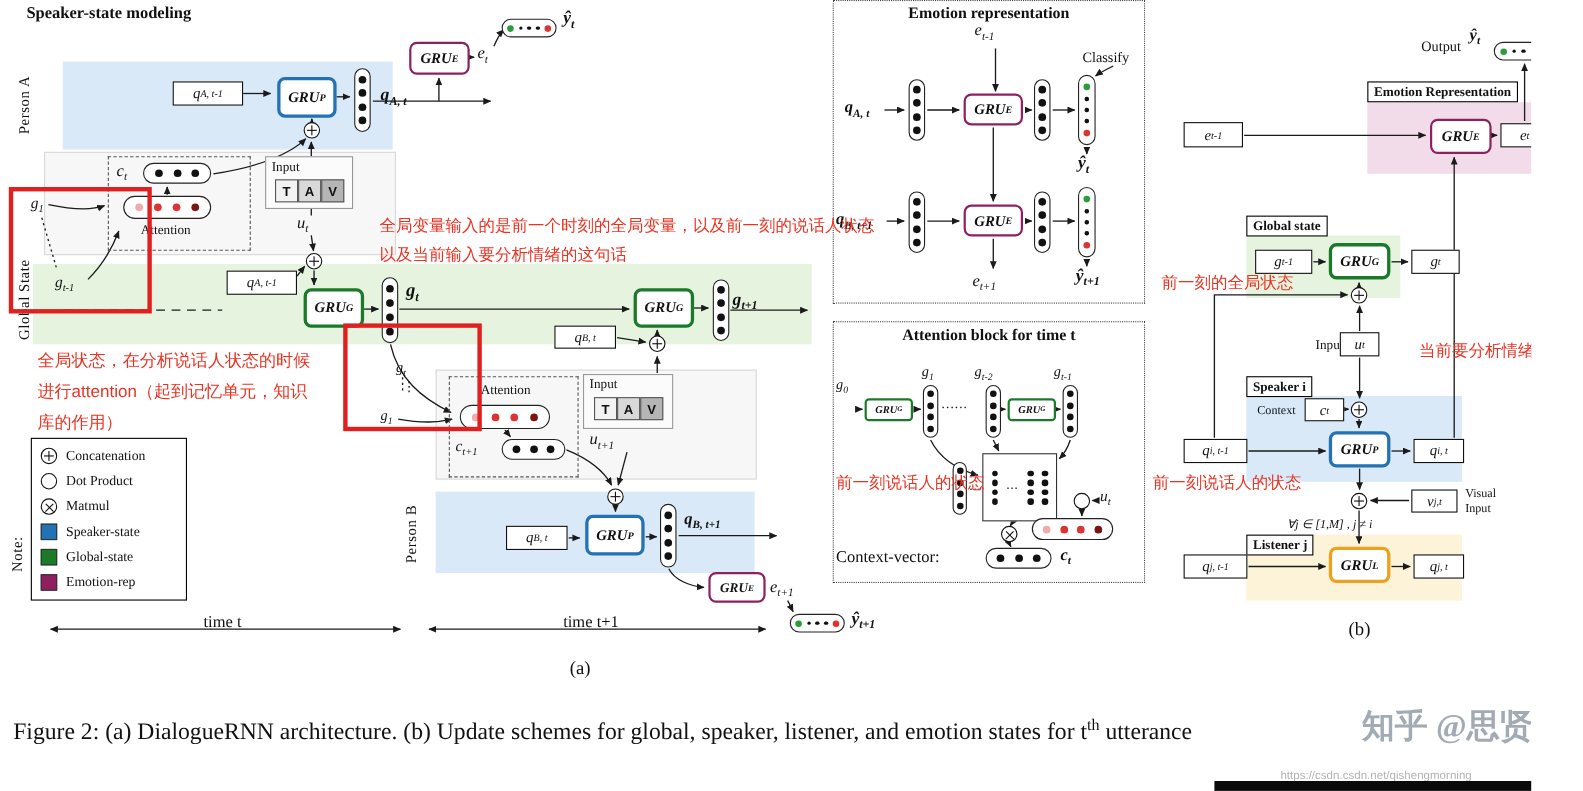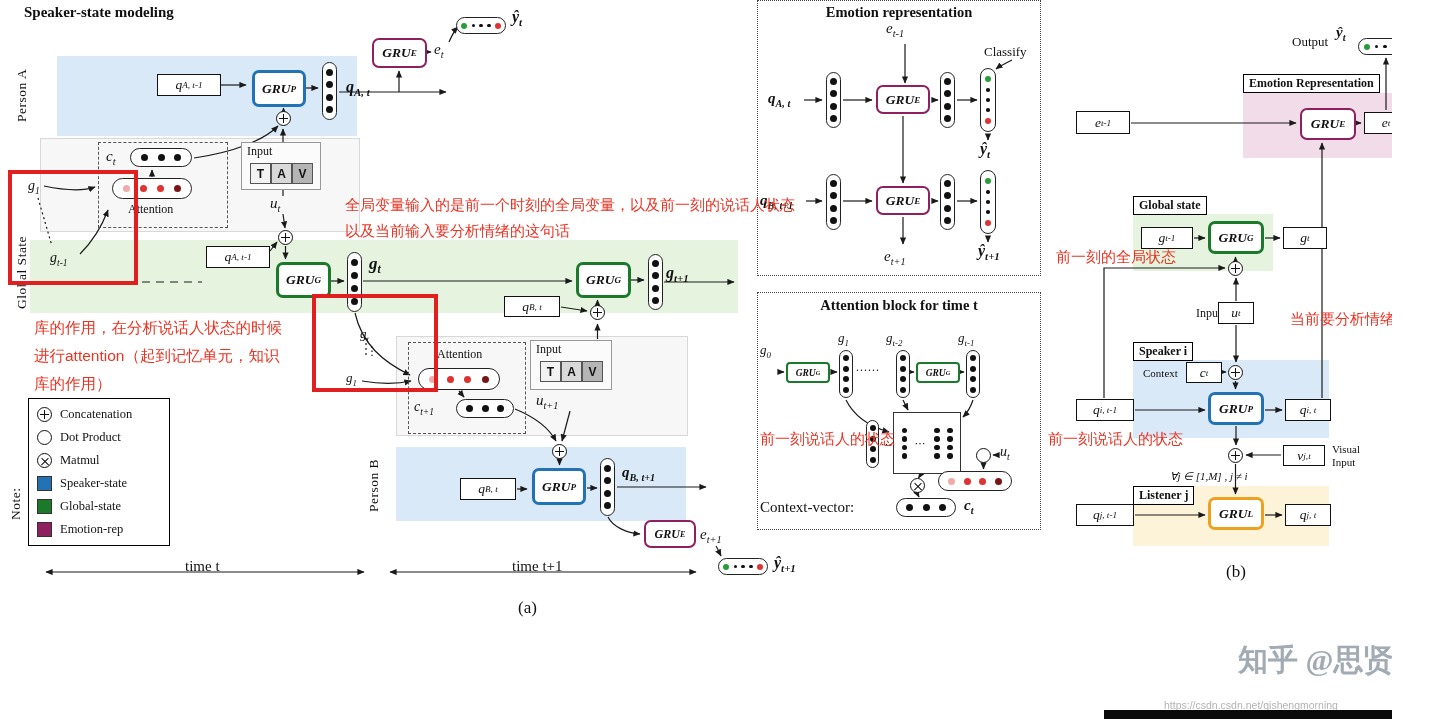--- a/index.html
+++ b/index.html
@@ -239,21 +239,21 @@
       <span class="d"></span>
       <span class="d"></span>
       <span class="d"></span>
       <span class="d"></span>
     </div>
   <div class="mlab b" style="left:666px;top:264px;font-size:16px">g<sub>t+1</sub></div>
   <div class="vbox" style="left:504px;top:296px;width:56px;height:21px">q<sub>B, t</sub></div>
   <span class="icirc plus node" style="left:590px;top:305px"></span>
   <div class="redrect" style="left:312px;top:294px;width:126px;height:98px"></div>
 
-  <div class="cn" style="left:34px;top:318px;font-size:15.5px">库的作用，在分析说话人状态的时候</div>
+  <div class="cn" style="left:34px;top:318px;font-size:15.5px">全局状态，在分析说话人状态的时候</div>
   <div class="cn" style="left:34px;top:346px;font-size:15.5px">进行attention（起到记忆单元，知识</div>
   <div class="cn" style="left:34px;top:374px;font-size:15.5px">库的作用）</div>
 
   <div class="vtext" style="left:8px;top:468px;height:72px">Note:</div>
   <div class="legendbox" style="left:28px;top:398px;width:142px;height:148px">
     <div class="lrow">
         <span class="icirc plus"></span>
         <span>Concatenation</span>
       </div>
     <div class="lrow">
@@ -494,18 +494,19 @@
   <div class="vbox" style="left:1283px;top:445px;width:42px;height:21px">v<sub>j,t</sub></div>
   <div class="lab" style="left:1332px;top:443px;font-size:11px">Visual</div>
   <div class="lab" style="left:1332px;top:456px;font-size:11px">Input</div>
   <div class="lab" style="left:1170px;top:470px;font-size:11px;font-style:italic">∀j ∈ [1,M] , j ≠ i</div>
   <div class="lbox" style="left:1133px;top:486px">Listener j</div>
   <div class="vbox" style="left:1076px;top:504px;width:58px;height:22px">q<sub>j, t-1</sub></div>
   <div class="gru l" style="left:1208px;top:497px;width:56px;height:33px">GRU<sub>L</sub></div>
   <div class="vbox" style="left:1285px;top:504px;width:46px;height:22px">q<sub>j, t</sub></div>
   <div class="lab" style="left:1226px;top:562px;font-size:17px">(b)</div>
 
+  <div class="caption" style="left:12px;top:652px">Figure 2: (a) DialogueRNN architecture. (b) Update schemes for global, speaker, listener, and emotion states for t<sup>th</sup> utterance</div>
 
   <div class="wm" style="left:1238px;top:640px">知乎 @思贤</div>
   <div class="wmurl" style="left:1164px;top:699px">https://csdn.csdn.net/qishengmorning</div>
   <div class="blackbar" style="left:1104px;top:710px;width:335px;height:9px"></div>
 
 </div>
 
 </body></html>

